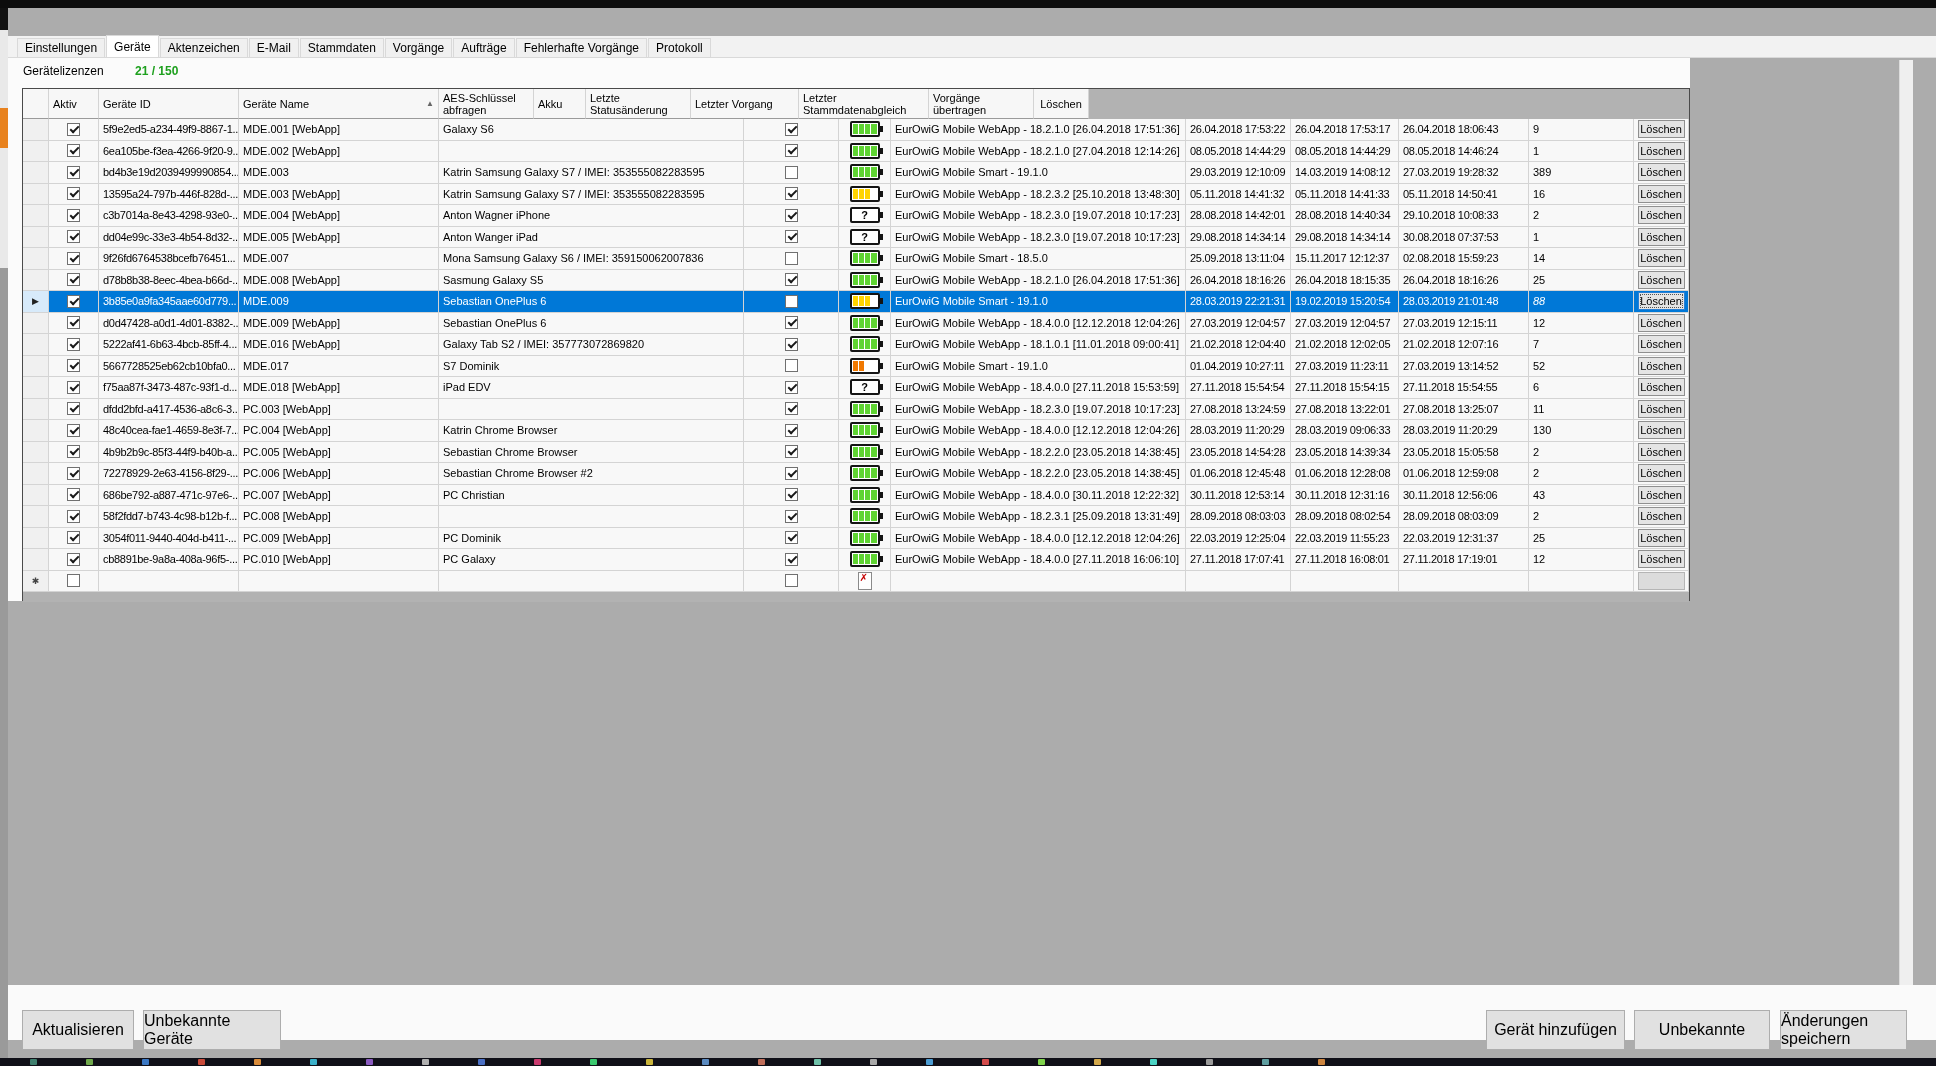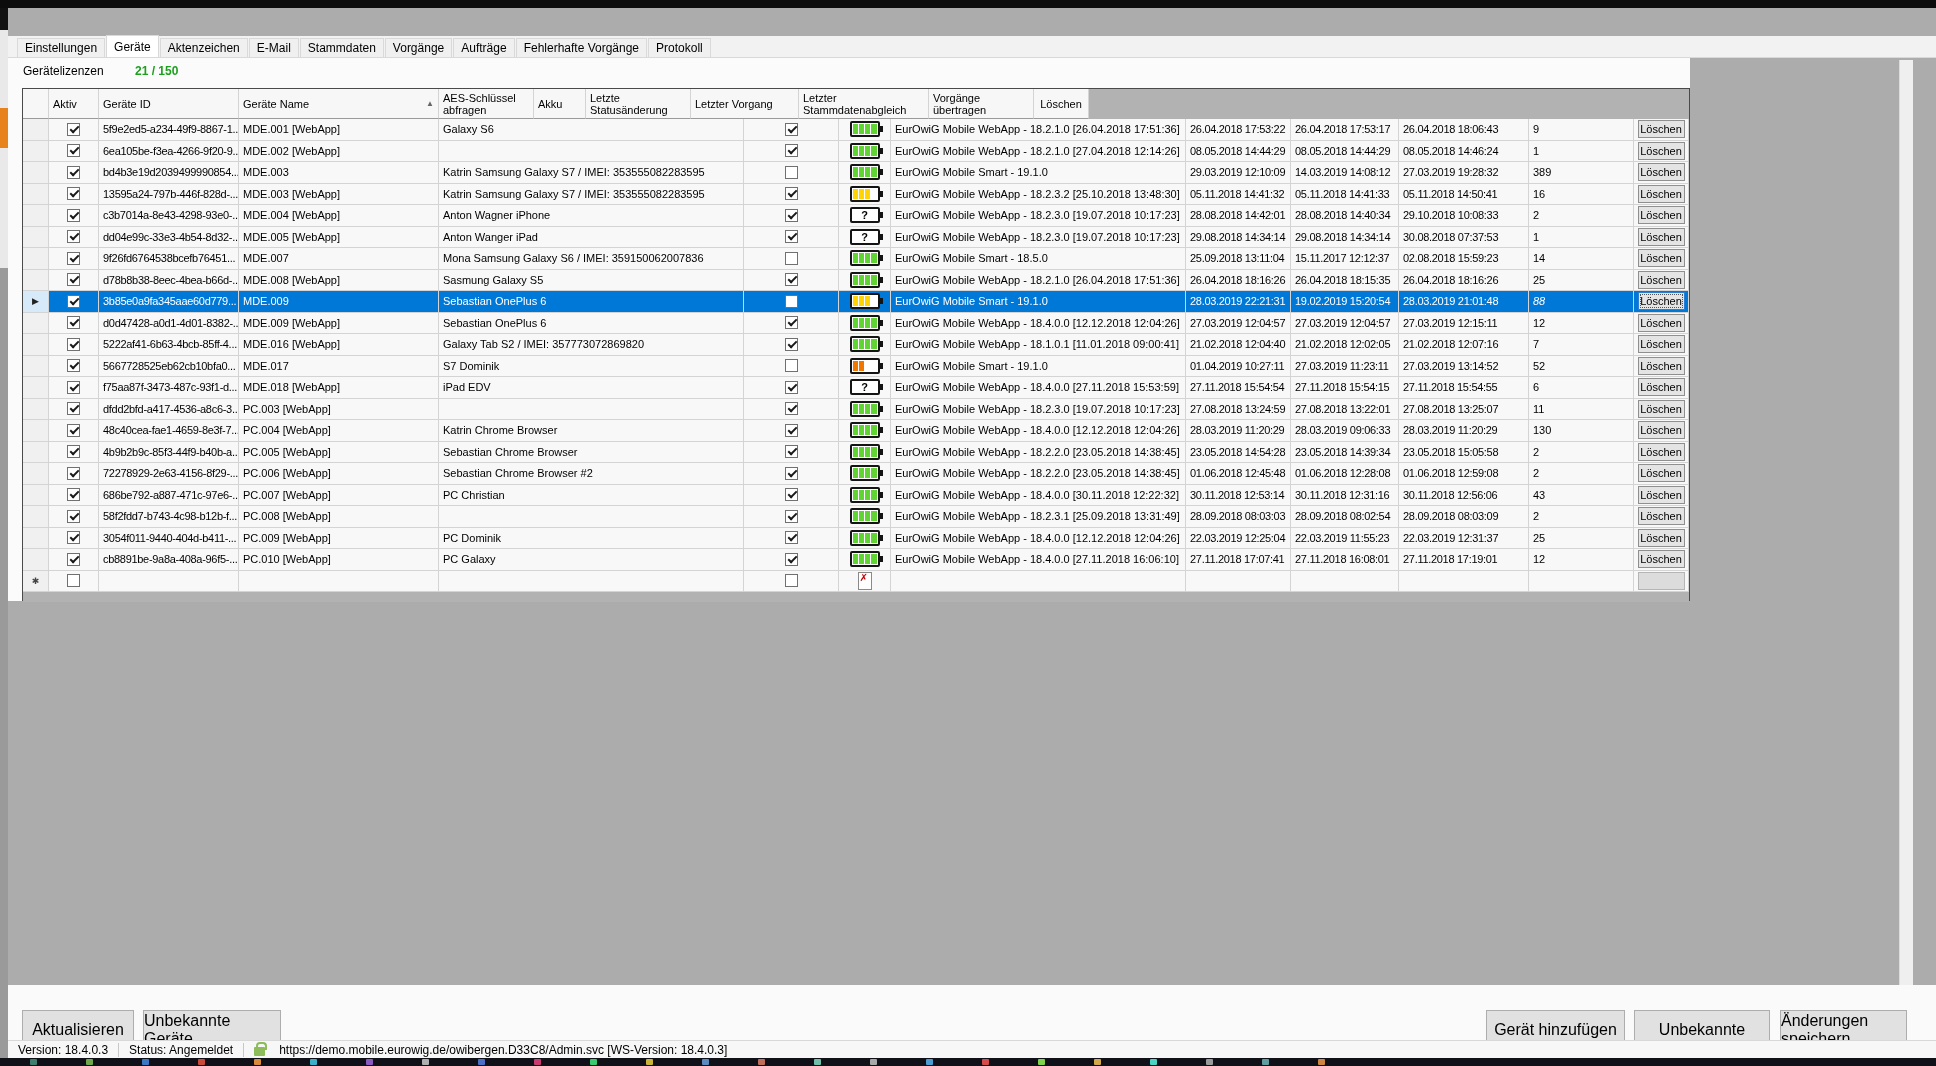--- a/index.html
+++ b/index.html
@@ -778,28 +778,20 @@
     </div>
 
     <div class="abs bottom-band">
       <div class="btn" id="btn-refresh">Aktualisieren</div>
       <div class="btn" id="btn-unknown">Unbekannte Geräte</div>
       <div class="btn" id="btn-add">Gerät hinzufügen</div>
       <div class="btn" id="btn-export">Unbekannte</div>
       <div class="btn" id="btn-save">Änderungen speichern</div>
     </div>
 
-    <div class="abs statusbar">
-      <span class="sb-item">Version: 18.4.0.3</span>
-      <span class="sb-sep"></span>
-      <span class="sb-item">Status: Angemeldet</span>
-      <span class="sb-sep"></span>
-      <span class="lock"></span>
-      <span class="sb-item">https://demo.mobile.eurowig.de/owibergen.D33C8/Admin.svc [WS-Version: 18.4.0.3]</span>
-    </div>
   </div>
 
   <div class="abs taskbar" id="taskbar">
       <div class="tb-dot" style="left: 30px; background: rgb(63, 127, 110);"></div>
       <div class="tb-dot" style="left: 86px; background: rgb(111, 168, 75);"></div>
       <div class="tb-dot" style="left: 142px; background: rgb(59, 120, 196);"></div>
       <div class="tb-dot" style="left: 198px; background: rgb(201, 74, 58);"></div>
       <div class="tb-dot" style="left: 254px; background: rgb(217, 139, 58);"></div>
       <div class="tb-dot" style="left: 310px; background: rgb(59, 176, 201);"></div>
       <div class="tb-dot" style="left: 366px; background: rgb(138, 90, 192);"></div>

